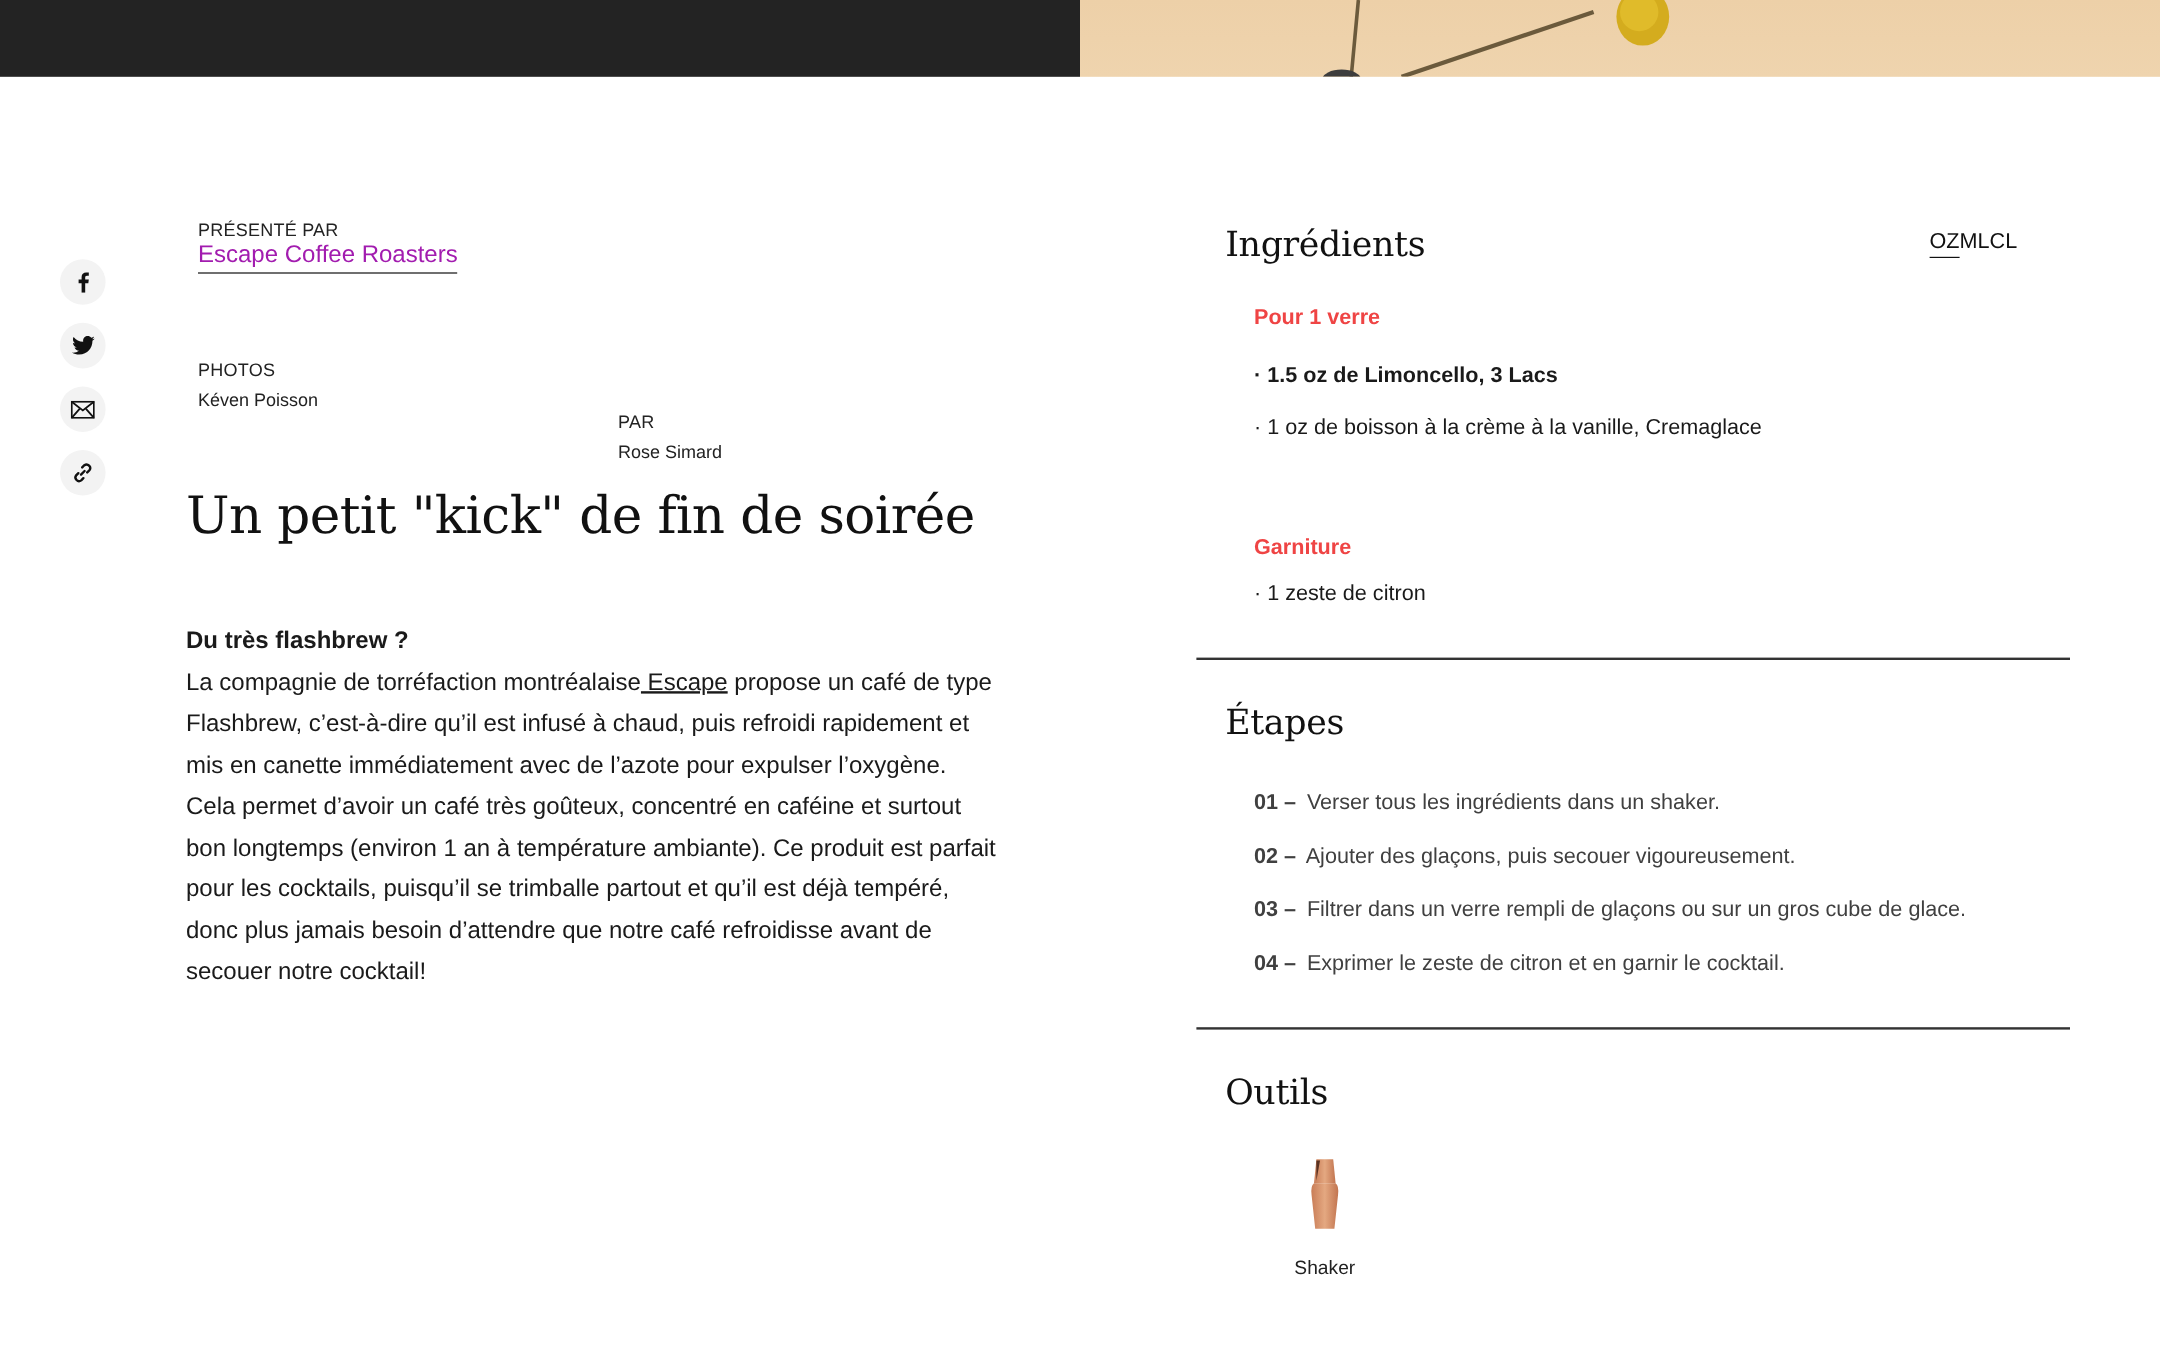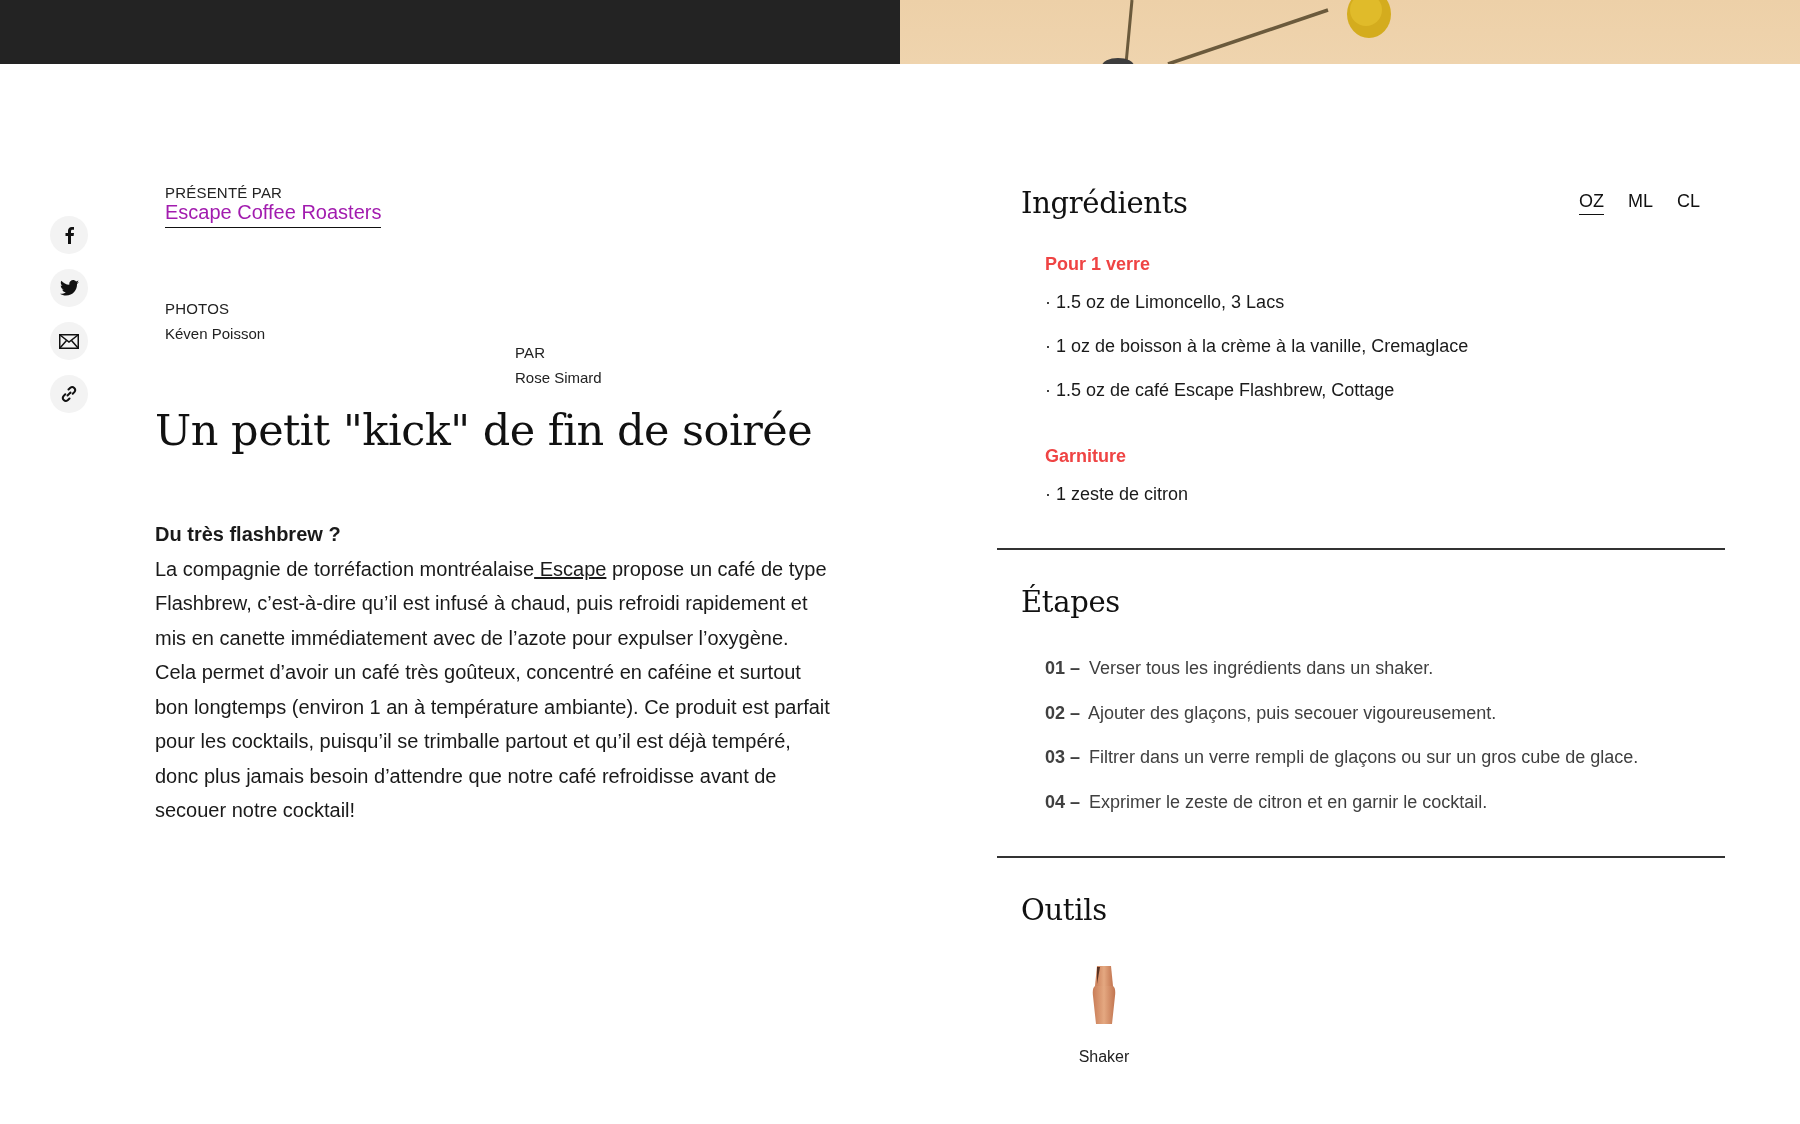--- a/index.html
+++ b/index.html
@@ -24,21 +24,21 @@
   .title { position: absolute; left: 155px; top: 405px; font-family: "DejaVu Serif", serif; font-size: 43px; font-weight: normal; color: #111; letter-spacing: -0.5px; white-space: nowrap; }
 
   .body-text { position: absolute; left: 155px; top: 517px; width: 680px; font-size: 20px; line-height: 34.5px; color: #1a1a1a; }
   .body-text p { margin-bottom: 21px; }
   .body-text .sub-head { font-weight: bold; margin-bottom: 0; }
   .body-text a { color: #1a1a1a; text-decoration: underline; }
 
   .right-col { position: absolute; left: 997px; top: 0; width: 728px; }
   .section-title { font-family: "DejaVu Serif", serif; font-size: 29px; font-weight: normal; color: #111; letter-spacing: -0.3px; }
   .ing-head { position: absolute; left: 24px; top: 186px; width: 680px; display: flex; justify-content: space-between; align-items: center; }
-  .units { display: flex; gap: 24px; margin-right: 1px; }
+  .units { display: flex; margin-right: 20px; }
   .unit { font-size: 18px; color: #111; cursor: pointer; padding-bottom: 2px; }
   .unit.active { border-bottom: 1.5px solid #111; }
 
   .ing-block { position: absolute; left: 48px; }
   .group-title { font-size: 18px; font-weight: bold; color: #ef4444; }
   .ing-item { font-size: 18px; color: #1a1a1a; white-space: nowrap; }
   .divider { position: absolute; left: 0; width: 728px; height: 0; border-top: 2px solid #333; }
 
   .steps { position: absolute; left: 48px; top: 658px; }
   .step { font-size: 18px; color: #404040; height: 44.5px; white-space: nowrap; }
@@ -115,23 +115,22 @@
     <h2 class="section-title">Ingrédients</h2>
     <div class="units">
       <span class="unit active">OZ</span>
       <span class="unit">ML</span>
       <span class="unit">CL</span>
     </div>
   </div>
 
   <div class="ing-block" style="top:254px;">
     <div class="group-title">Pour 1 verre</div>
-    <div class="ing-item" style="margin-top:17px;">· 1.5 oz de Limoncello, 3 Lacs</div>
+    <div class="ing-item" style="margin-top:27px;font-weight:bold;">· 1.5 oz de Limoncello, 3 Lacs</div>
     <div class="ing-item" style="margin-top:23px;">· 1 oz de boisson à la crème à la vanille, Cremaglace</div>
-    <div class="ing-item" style="margin-top:23px;">· 1.5 oz de café Escape Flashbrew, Cottage</div>
   </div>
 
   <div class="ing-block" style="top:446px;">
     <div class="group-title">Garniture</div>
     <div class="ing-item" style="margin-top:17px;">· 1 zeste de citron</div>
   </div>
 
   <div class="divider" style="top:548px;"></div>
 
   <h2 class="section-title" style="position:absolute; left:24px; top:585px;">Étapes</h2>

